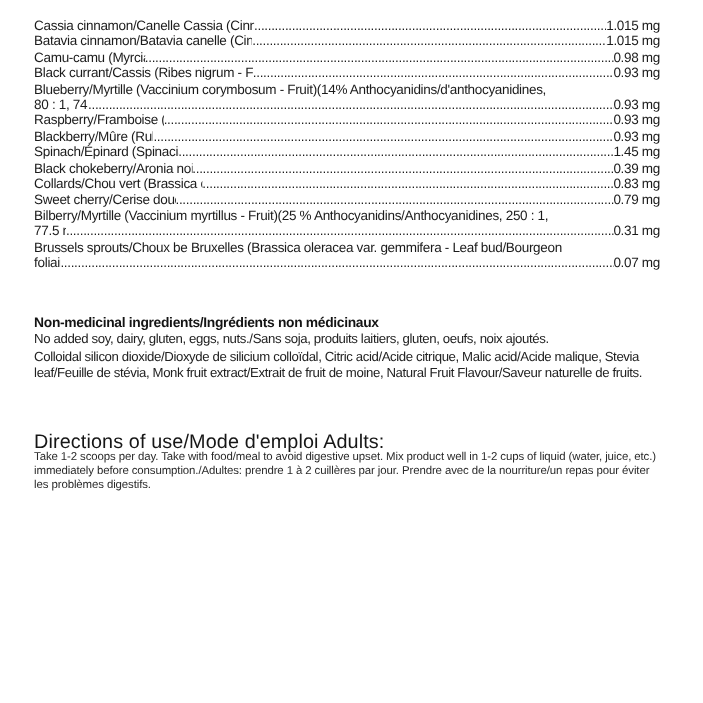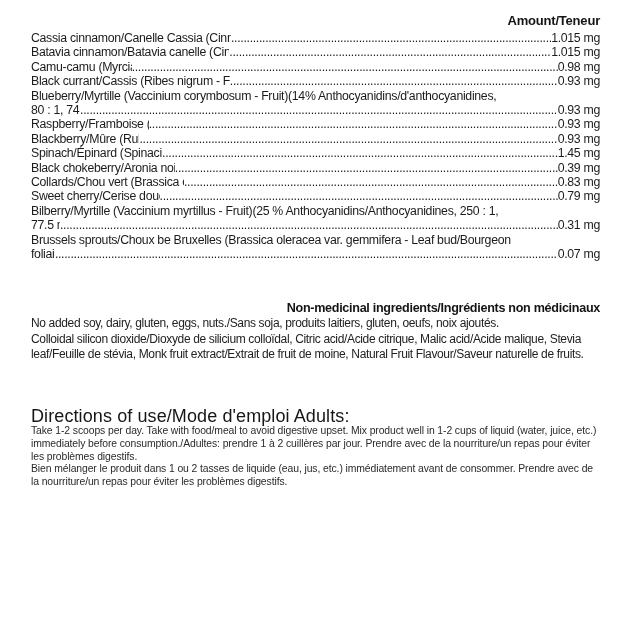--- a/index.html
+++ b/index.html
@@ -69,21 +69,20 @@
   }
 
   
   .nonmed { margin-top: 39px; }
   .nm-heading {
     font-weight: 700;
     font-size: 12.6px;
     letter-spacing: -0.3px;
     line-height: 15px;
     color: #141414;
-    text-align: right;
   }
   .nm-body {
     margin: 2px 0 0 0;
     font-size: 12px;
     letter-spacing: -0.35px;
     line-height: 14.6px;
     color: #222222;
   }
   .nm-body.allergen { margin-top: 0; }
 
@@ -104,21 +103,20 @@
     color: #2a2a2a;
   }
   .small-body.p2 { margin-top: 0; }
   .duration { margin-top: 13px; }
 </style>
 </head>
 <body>
 
 <div class="page">
 
-  <div class="amount-header">Amount/Teneur</div>
 
   <div class="ing-list">
 
     <div class="row">
       <span class="txt">Cassia cinnamon/Canelle Cassia (Cinnamomum aromaticum - Branch bark/Écorce de branche)</span>
       <span class="leader"></span>
       <span class="amt">1.015 mg</span>
     </div>
 
     <div class="row">
@@ -206,17 +204,16 @@
 
   <div class="nonmed">
     <div class="nm-heading">Non-medicinal ingredients/Ingrédients non médicinaux</div>
     <p class="nm-body allergen">No added soy, dairy, gluten, eggs, nuts./Sans soja, produits laitiers, gluten, oeufs, noix ajoutés.</p>
     <p class="nm-body">Colloidal silicon dioxide/Dioxyde de silicium colloïdal, Citric acid/Acide citrique, Malic acid/Acide malique, Stevia leaf/Feuille de stévia, Monk fruit extract/Extrait de fruit de moine, Natural Fruit Flavour/Saveur naturelle de fruits.</p>
   </div>
 
   <div class="directions">
     <div class="big-heading">Directions of use/Mode d'emploi Adults:</div>
     <p class="small-body">Take 1-2 scoops per day. Take with food/meal to avoid digestive upset. Mix product well in 1-2 cups of liquid (water, juice, etc.) immediately before consumption./Adultes: prendre 1 à 2 cuillères par jour. Prendre avec de la nourriture/un repas pour éviter les problèmes digestifs.</p>
-    <p class="small-body p2">Bien mélanger le produit dans 1 ou 2 tasses de liquide (eau, jus, etc.) immédiatement avant de consommer. Prendre avec de la nourriture/un repas pour éviter les problèmes digestifs.</p>
   </div>
 
 
 </div>
 
 </body></html>

